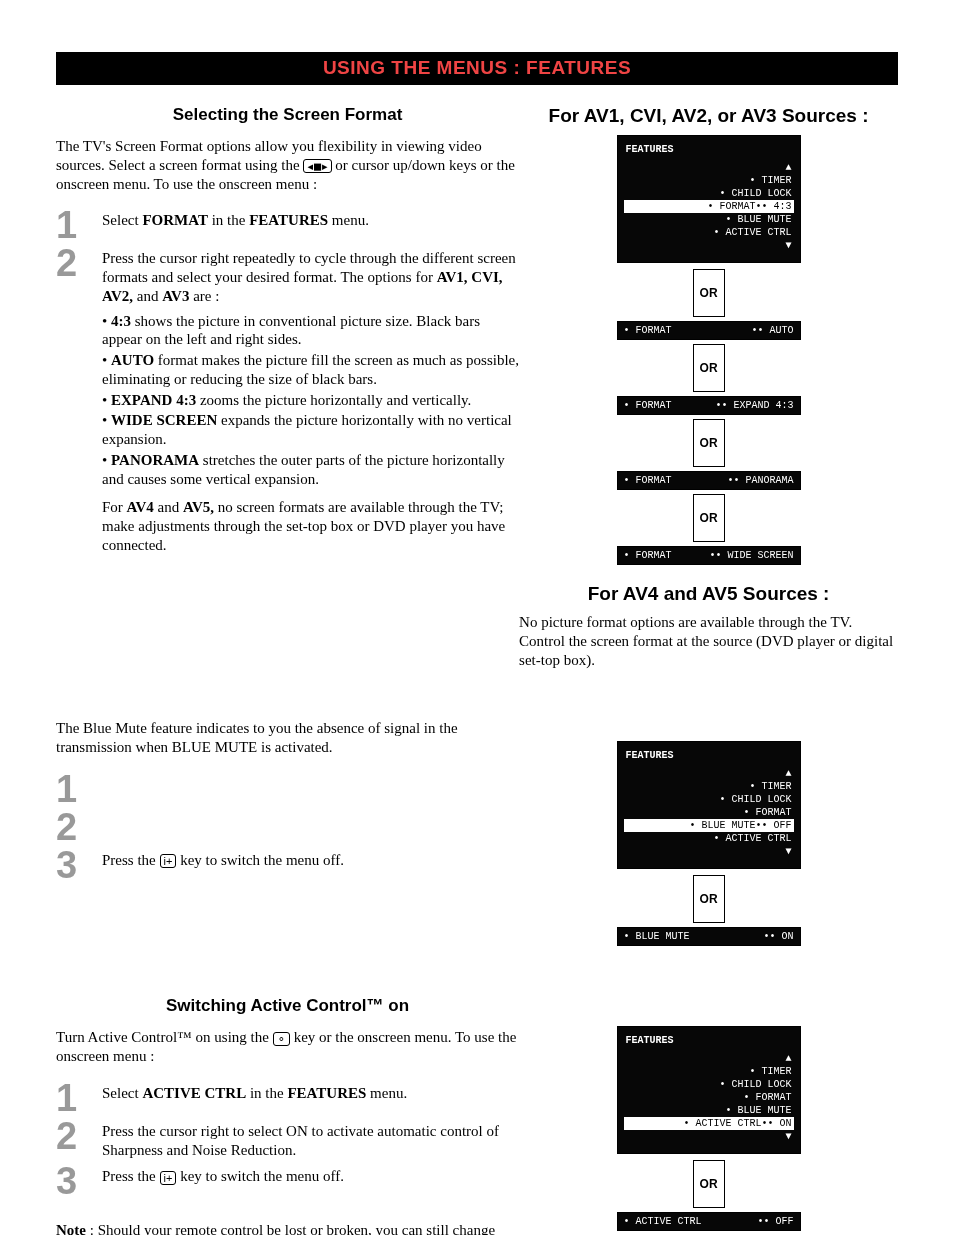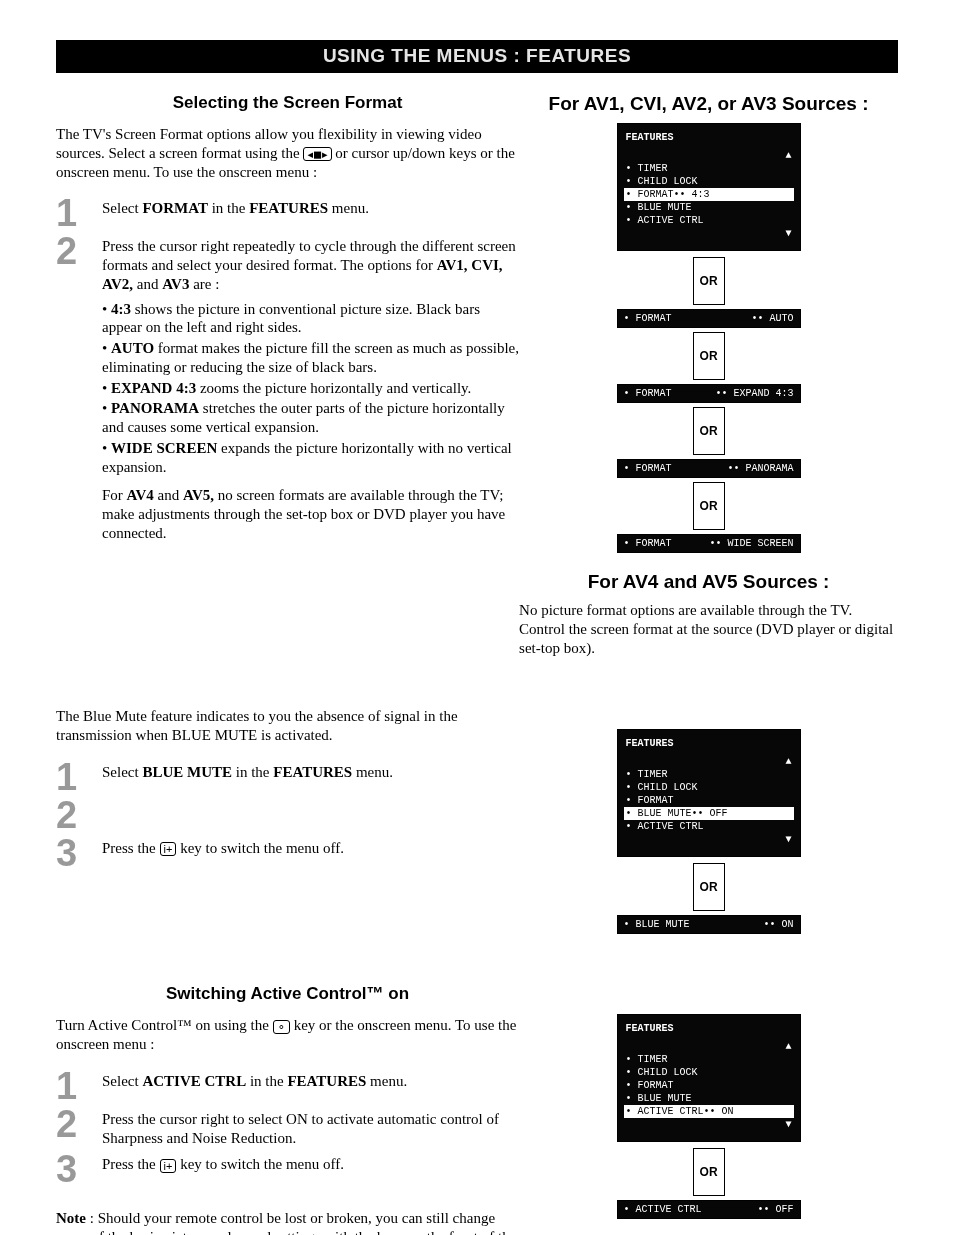--- a/index.html
+++ b/index.html
@@ -7,28 +7,29 @@
     font-size: 15px;
     color: #000;
     background: #fff;
     margin: 0;
     padding: 40px 56px 30px 56px;
     width: 954px;
     box-sizing: border-box;
   }
   .title-bar {
     background: #000;
-    color: #e5e5e5;
+    color: #ef4444;
     font-family: "Trebuchet MS", Arial, sans-serif;
     font-weight: bold;
     text-align: center;
     font-size: 19px;
     padding: 5px 0 6px 0;
     letter-spacing: 0.5px;
     margin-bottom: 20px;
+    margin-top: 12px;
   }
   .title-bar .sc { font-variant: small-caps; }
   .two-col {
     display: flex;
   }
   .left-col { flex: 1 1 55%; }
   .right-col { flex: 1 1 45%; }
   .sec-heading {
     font-family: "Trebuchet MS", Arial, sans-serif;
     font-weight: bold;
@@ -83,21 +84,21 @@
     padding: 6px 6px 10px 6px;
     border: 1px solid #000;
   }
   .menu-box .hdr {
     font-weight: bold;
     margin-bottom: 4px;
     padding: 1px 2px;
   }
   .menu-box .row {
     display: flex;
-    justify-content: flex-start;
+    justify-content: flex-end;
     padding: 0 2px;
   }
   .menu-box .row.sel {
     background: #fff;
     color: #000;
   }
   .menu-box .arrows {
     text-align: right;
     padding: 0 2px;
     color: #fff;
@@ -166,22 +167,22 @@
     </div>
 
     <div class="step">
       <div class="num">2</div>
       <div class="body">
         <span>Press the cursor right repeatedly to cycle through the different screen formats and select your desired format. The options for </span><b>AV1, CVI, AV2,</b><span> and </span><b>AV3</b><span> are :</span>
         <div class="bullets">
           <div class="b">• <b>4:3</b><span> shows the picture in conventional picture size. Black bars appear on the left and right sides.</span></div>
           <div class="b">• <b>AUTO</b><span> format makes the picture fill the screen as much as possible, eliminating or reducing the size of black bars.</span></div>
           <div class="b">• <b>EXPAND 4:3</b><span> zooms the picture horizontally and vertically.</span></div>
+          <div class="b">• <b>WIDE SCREEN</b><span> expands the picture horizontally with no vertical expansion.</span></div>
           <div class="b">• <b>PANORAMA</b><span> stretches the outer parts of the picture horizontally and causes some vertical expansion.</span></div>
-          <div class="b">• <b>WIDE SCREEN</b><span> expands the picture horizontally with no vertical expansion.</span></div>
         </div>
         <div><span>For </span><b>AV4</b><span> and </span><b>AV5,</b><span> no screen formats are available through the TV; make adjustments through the set-top box or DVD player you have connected.</span></div>
       </div>
     </div>
   </div>
 
   <div class="right-col">
     <div class="sub-heading">For AV1, CVI, AV2, or AV3 Sources :</div>
 
     <div class="menu-box">
@@ -237,21 +238,20 @@
 </div>
 </div>
 
 <div class="section-block">
 <div class="two-col">
   <div class="left-col">
     <p class="intro">The Blue Mute feature indicates to you the absence of signal in the transmission when BLUE MUTE is activated.</p>
 
     <div class="step">
       <div class="num">1</div>
-      <div class="body"><span>Select </span><b>BLUE MUTE</b><span> in the </span><b>FEATURES</b><span> menu.</span></div>
     </div>
     <div class="step">
       <div class="num">2</div>
     </div>
     <div class="step">
       <div class="num">3</div>
       <div class="body"><span>Press the </span><span class="inline-icon">i+</span><span> key to switch the menu off.</span></div>
     </div>
   </div>
 

